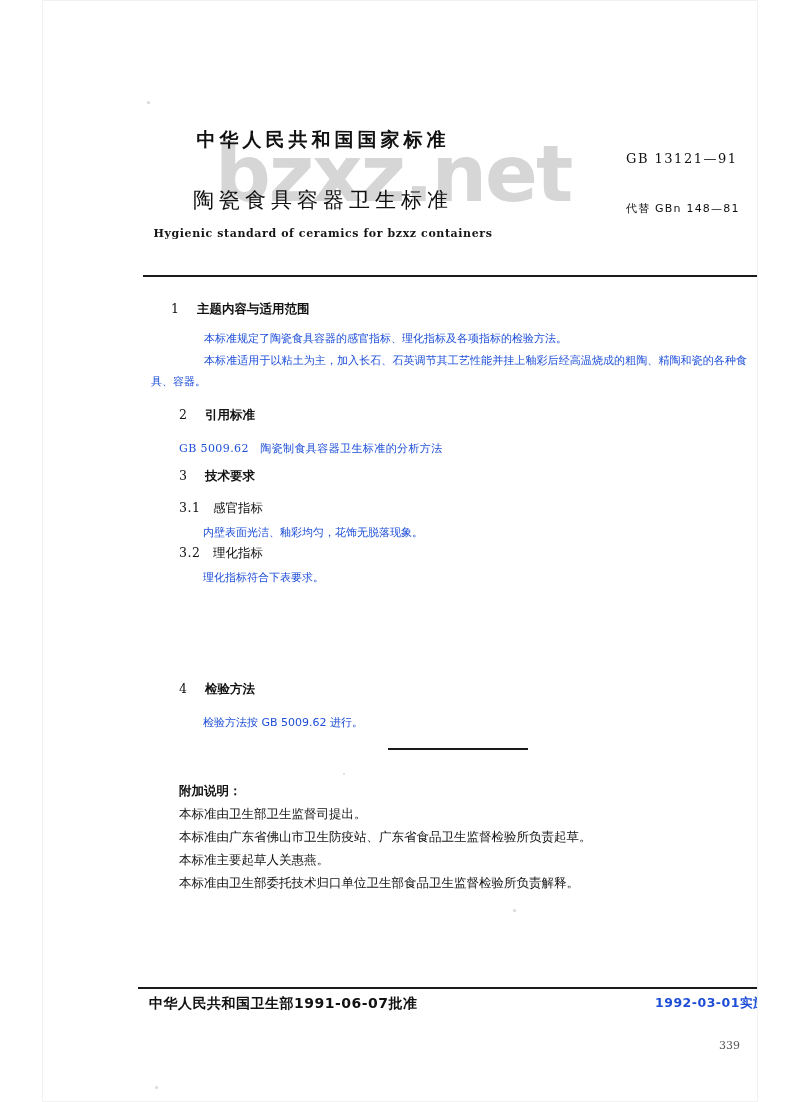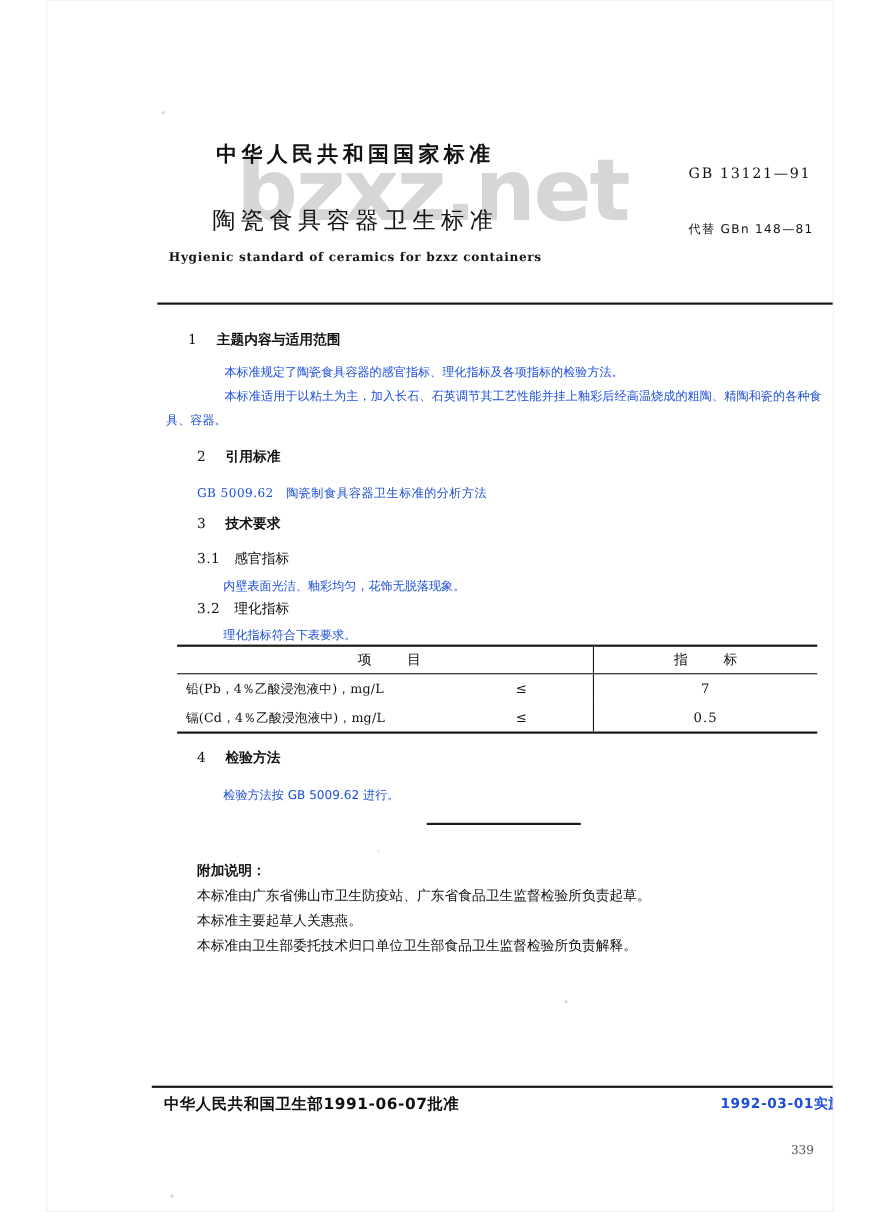--- a/index.html
+++ b/index.html
@@ -339,49 +339,26 @@
       <span class="clause-num sub">3.2</span><span>理化指标</span>
     </div>
     <div class="para" style="left:160px; top:566px; width:540px;">理化指标符合下表要求。</div>
 
     <div class="clause-head" style="left:136px; top:680px;">
       <span class="clause-num">4</span><span>检验方法</span>
     </div>
     <div class="para" style="left:160px; top:711px; width:540px;">检验方法按 GB 5009.62 进行。</div>
   </div>
 
-  <table id="spec-table">
-    <thead>
-      <tr>
-        <th class="hdr-cell left-col col-item">项　目</th>
-        <th class="hdr-cell">指　标</th>
-      </tr>
-    </thead>
-    <tbody>
-      <tr class="body-cell">
-        <td class="col-item body-cell">
-          <span class="item-text">铅(Pb，4％乙酸浸泡液中)，mg/L</span>
-          <span class="le-sym">≤</span>
-        </td>
-        <td class="col-val body-cell">7</td>
-      </tr>
-      <tr class="body-cell t-bottom">
-        <td class="col-item body-cell">
-          <span class="item-text">镉(Cd，4％乙酸浸泡液中)，mg/L</span>
-          <span class="le-sym">≤</span>
-        </td>
-        <td class="col-val body-cell">0.5</td>
-      </tr>
-    </tbody>
-  </table>
 
   <div class="rule-short"></div>
 
   <div id="notes">
     <div class="note-title">附加说明：</div>
+    <div class="note-line">本标准由卫生部卫生监督司提出。</div>
     <div class="note-line">本标准由广东省佛山市卫生防疫站、广东省食品卫生监督检验所负责起草。</div>
     <div class="note-line">本标准主要起草人关惠燕。</div>
     <div class="note-line">本标准由卫生部委托技术归口单位卫生部食品卫生监督检验所负责解释。</div>
   </div>
 
   <div class="rule-footer"></div>
   <div id="footer">
     <div class="ft-left">中华人民共和国卫生部1991-06-07批准</div>
     <div class="ft-right">1992-03-01实施</div>
     <div class="ft-pageno">339</div>

